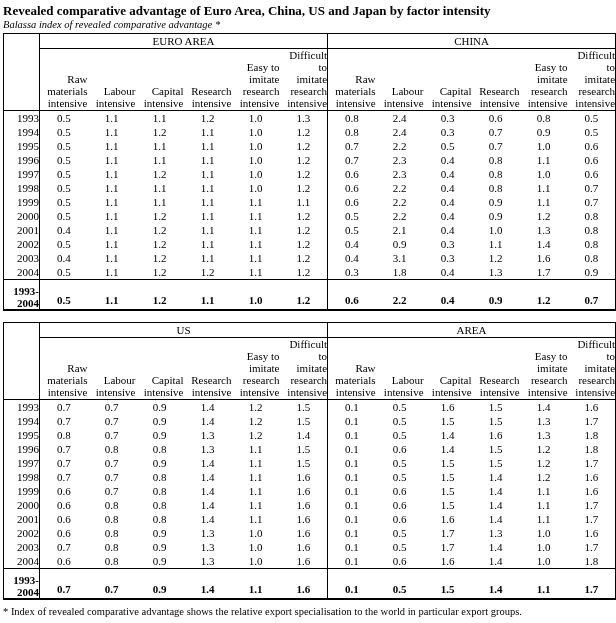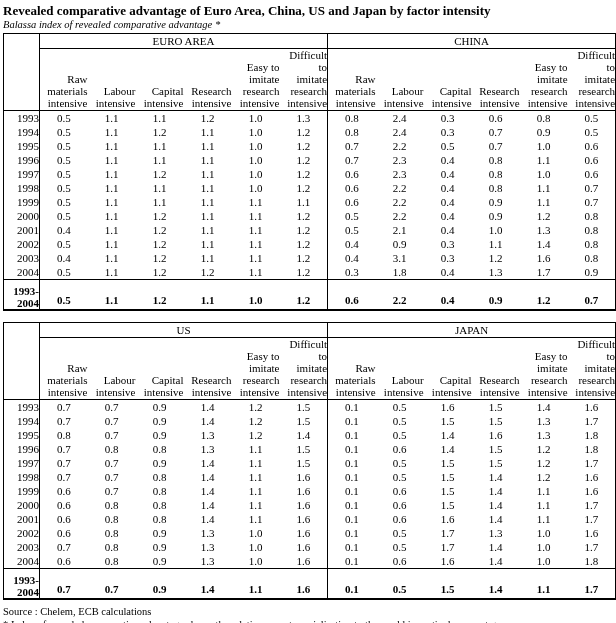--- a/index.html
+++ b/index.html
@@ -320,21 +320,21 @@
       <col class="c-val">
       <col class="c-val">
       <col class="c-val">
       <col class="c-val">
       <col class="c-val">
   </colgroup>
   <tbody>
       <tr>
         <td class="corner" rowspan="2"></td>
         <td colspan="6" class="region hend">US</td>
-        <td colspan="6" class="region">JAPAN</td>
+        <td colspan="6" class="region">AREA</td>
       </tr>
       <tr>
         <td class="colhead">Raw
 materials
 intensive</td>
         <td class="colhead">Labour
 intensive</td>
         <td class="colhead">Capital
 intensive</td>
         <td class="colhead">Research
@@ -558,16 +558,15 @@
         <td class="val">0.5</td>
         <td class="val">1.5</td>
         <td class="val">1.4</td>
         <td class="val">1.1</td>
         <td class="val">1.7</td>
       </tr>
     </tbody>
 </table>
 
 <div class="footer">
-  <div>Source : Chelem, ECB calculations</div>
   <div>* Index of revealed comparative advantage shows the relative export specialisation to the world in particular export groups.</div>
 
 </div>
 
 </body></html>

